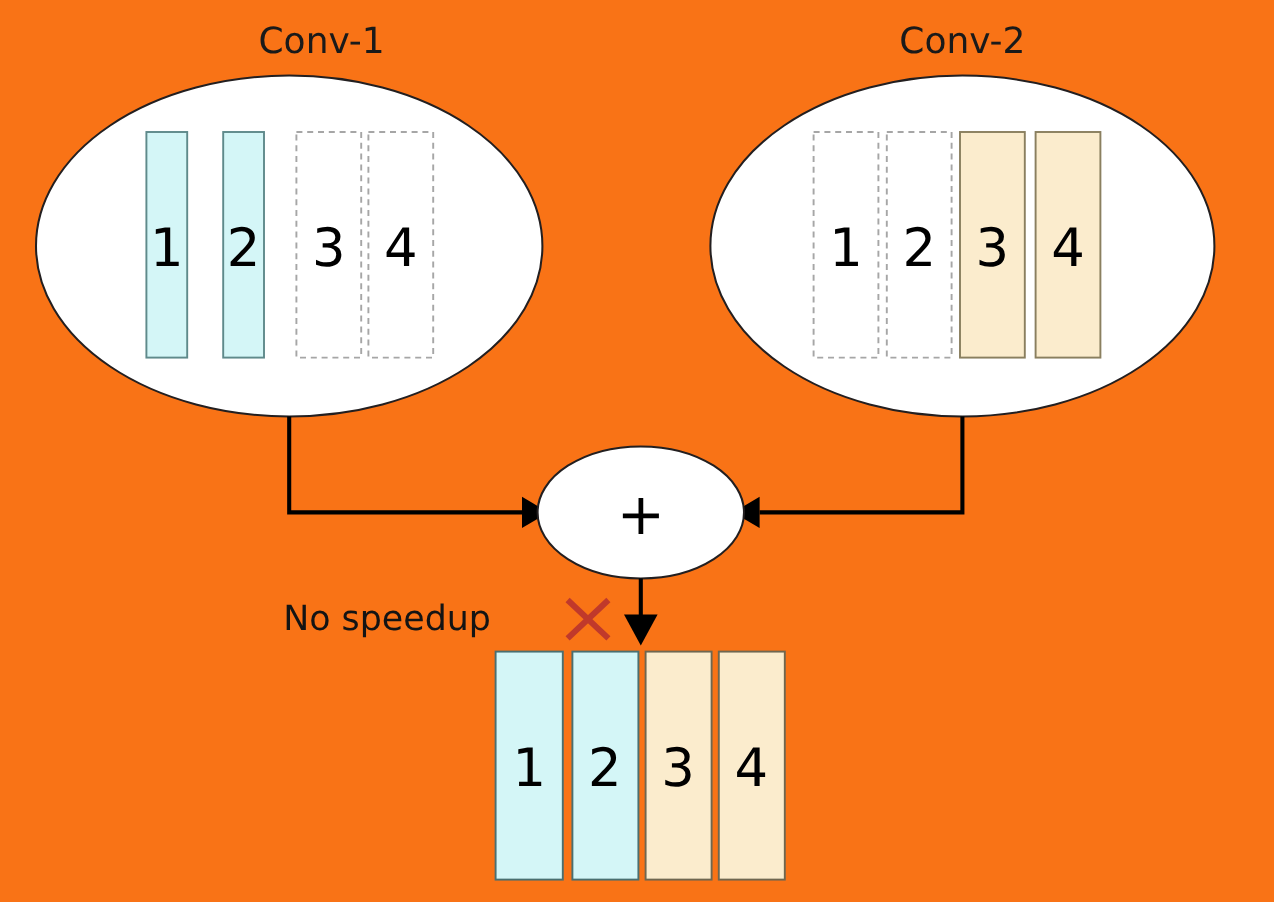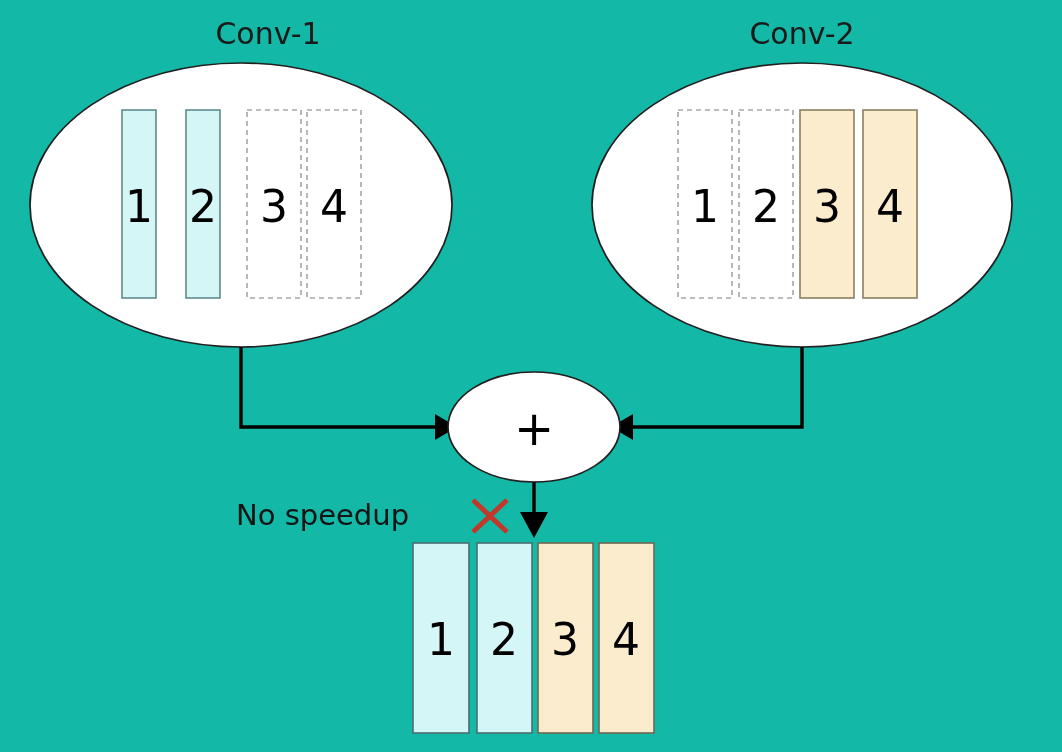--- a/index.html
+++ b/index.html
@@ -10,21 +10,21 @@
   body {
     width: 1062px;
     height: 752px;
     font-family: "DejaVu Sans", sans-serif;
     overflow: hidden;
   }
   #stage {
     position: relative;
     width: 1062px;
     height: 752px;
-    background: #14b8a6;
+    background: #f97316;
   }
   svg#diagram {
     position: absolute;
     left: 0;
     top: 0;
     width: 1062px;
     height: 752px;
   }
   .group-label {
     font-family: "DejaVu Sans", sans-serif;

